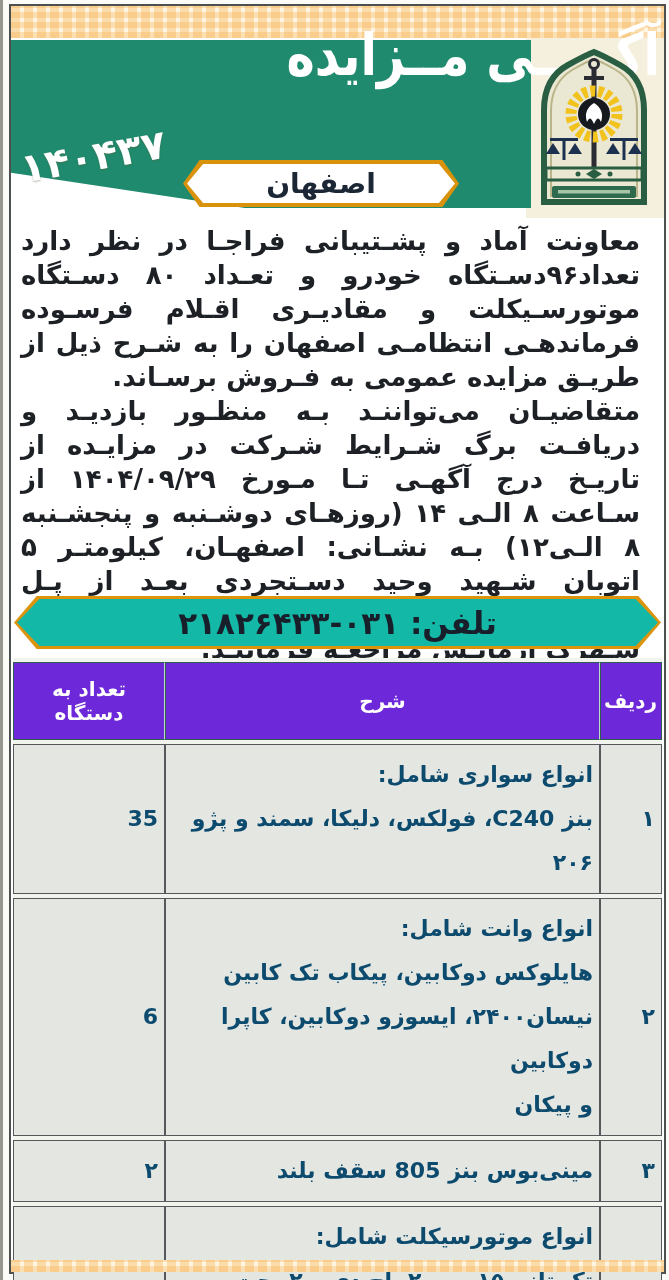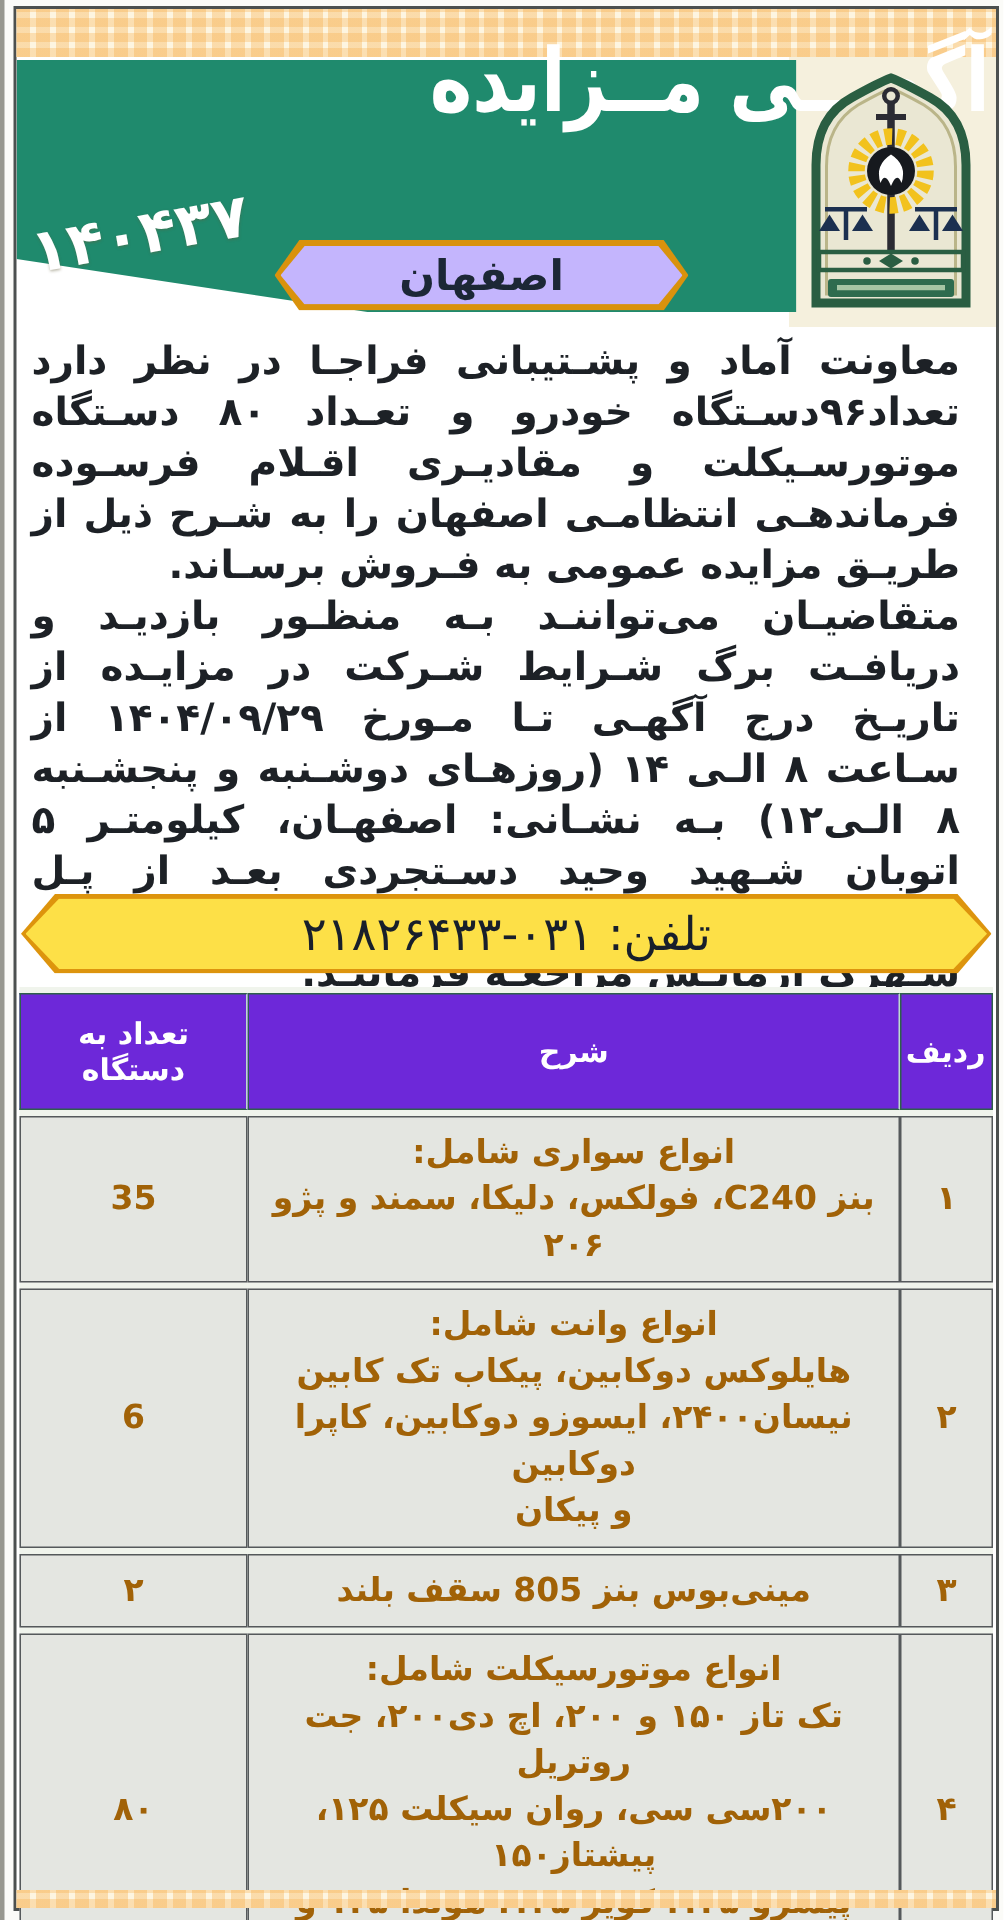--- a/index.html
+++ b/index.html
@@ -20,42 +20,42 @@
           clip-path:polygon(0 0,100% 0,100% 100%,45% 100%,0 79%);}
   .ad-title{position:absolute;top:14px;right:4px;width:360px;text-align:center;
             color:#ffffff;font-weight:bold;font-size:48px;white-space:nowrap;
             transform:scaleY(1.22);transform-origin:top center;}
   .ad-number{position:absolute;top:140px;left:10px;color:#ffffff;font-weight:bold;font-size:40px;
              letter-spacing:2px;transform:rotate(-10deg);transform-origin:left center;
              text-shadow:0 1px 2px rgba(100,95,60,0.45);z-index:2;}
   .badge{position:absolute;top:154px;left:172px;width:276px;height:47px;z-index:3;
          background:#d9920c;clip-path:polygon(0 50%,6% 0,94% 0,100% 50%,94% 100%,6% 100%);
          display:flex;align-items:center;justify-content:center;}
-  .badge-inner{width:calc(100% - 8px);height:calc(100% - 8px);background:#c4b5fd;
+  .badge-inner{width:calc(100% - 8px);height:calc(100% - 8px);background:#ffffff;
          clip-path:polygon(0 50%,6% 0,94% 0,100% 50%,94% 100%,6% 100%);
          display:flex;align-items:center;justify-content:center;
          color:#1c2736;font-weight:bold;font-size:28px;}
   .logo{position:absolute;top:42px;right:6px;width:128px;height:162px;z-index:2;}
   .bodytext{position:absolute;top:218px;right:24px;left:10px;color:#1d2126;
             font-weight:bold;font-size:26px;line-height:34px;text-align:justify;}
   .bodytext p{margin:0;}
   .phone{position:absolute;top:590px;left:3px;right:3px;height:53px;
          background:#dd940d;clip-path:polygon(0 50%,3.5% 0,96.5% 0,100% 50%,96.5% 100%,3.5% 100%);
          display:flex;align-items:center;justify-content:center;}
-  .phone-inner{width:calc(100% - 6px);height:calc(100% - 6px);background:#fde047;
+  .phone-inner{width:calc(100% - 6px);height:calc(100% - 6px);background:#14b8a6;
          clip-path:polygon(0 50%,3.5% 0,96.5% 0,100% 50%,96.5% 100%,3.5% 100%);
          display:flex;align-items:center;justify-content:center;
-         color:#181f2b;font-weight:normal;font-size:31px;letter-spacing:1px;}
+         color:#181f2b;font-weight:bold;font-size:31px;letter-spacing:1px;}
   .table-wrap{position:absolute;top:652px;left:2px;right:2px;bottom:12px;background:#f0f4ec;}
   table{width:100%;height:100%;border-collapse:separate;border-spacing:0 4px;table-layout:fixed;}
   th{background:#6d28d9;color:#ffffff;font-weight:bold;font-size:20px;
      border:1.5px solid #2e5f4d;border-right:1px solid #bcd9cc;padding:14px 4px;}
   th:first-child{border-right:1.5px solid #2e5f4d;text-align:center;}
-  td{background:#e4e6e1;border:1.5px solid #55595b;color:#a16207;font-weight:bold;
-     font-size:22px;line-height:31px;text-align:center;vertical-align:middle;
+  td{background:#e4e6e1;border:1.5px solid #55595b;color:#0c4a6e;font-weight:bold;
+     font-size:22px;line-height:44px;text-align:right;vertical-align:middle;
      white-space:pre-line;padding:8px 6px;}
   col.c-num{width:62px;} col.c-count{width:152px;}
 </style>
 </head>
 <body>
 
 <div class="ad">
   <div class="frame">
 
     <div class="strip-top checker"></div>

